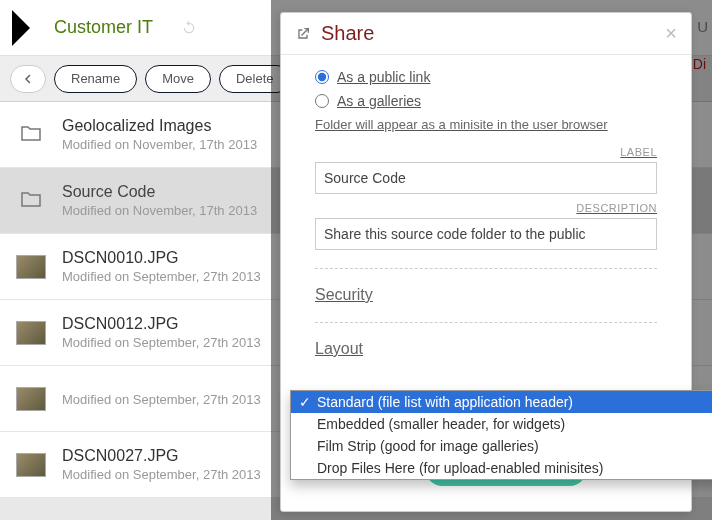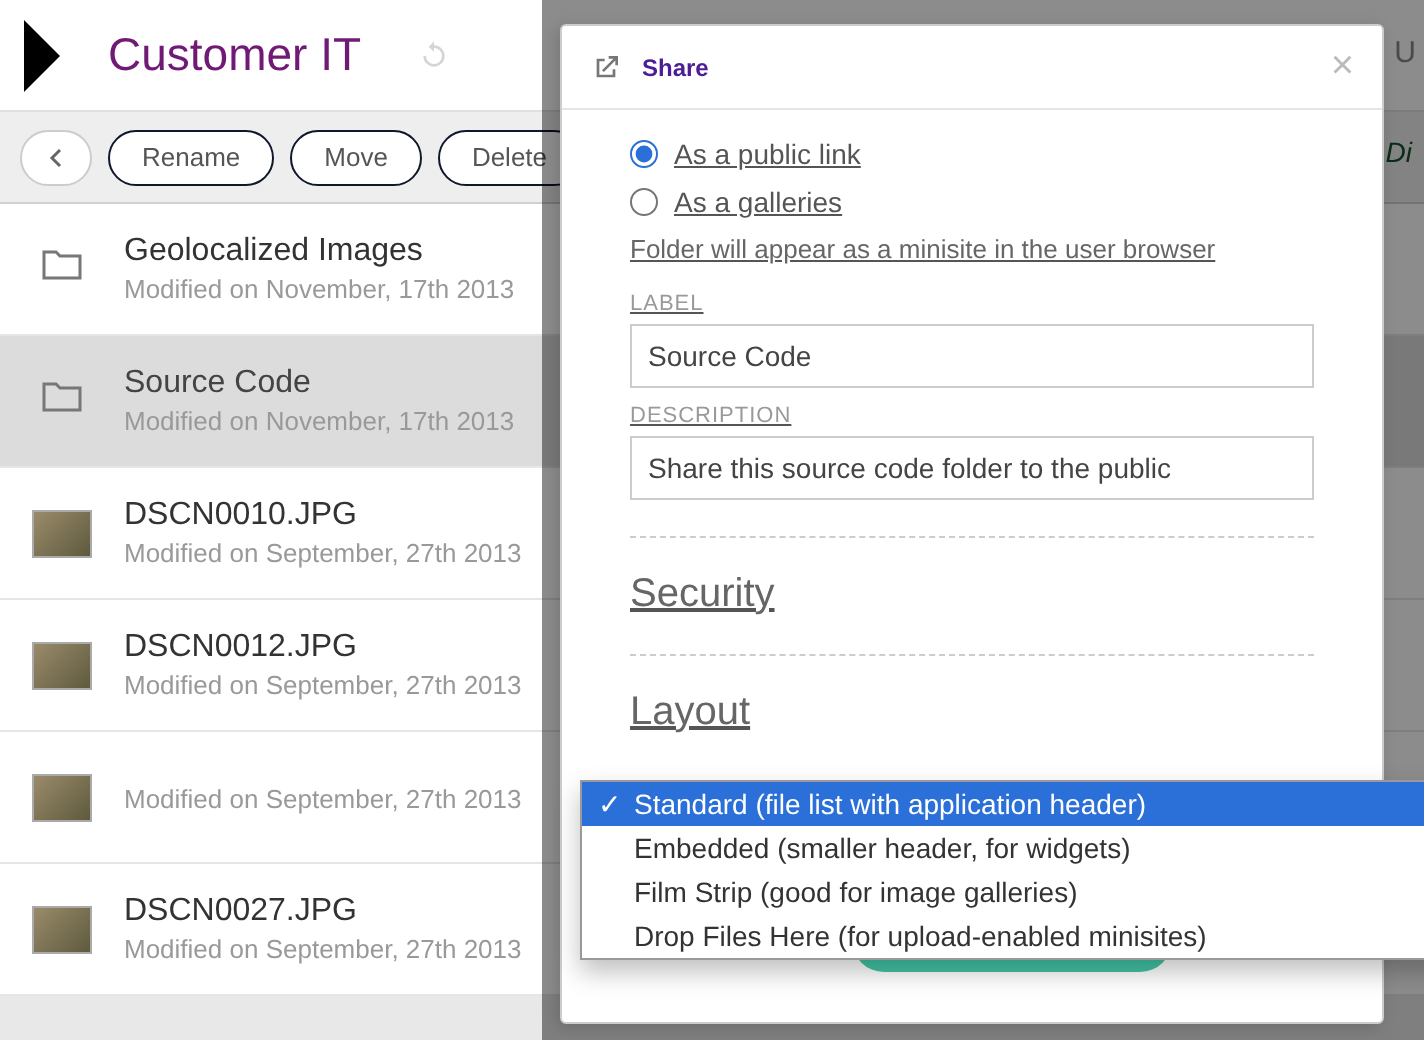--- a/index.html
+++ b/index.html
@@ -2,55 +2,55 @@
 <html><head>
 <meta charset="utf-8">
 <style>
   * { box-sizing: border-box; margin: 0; padding: 0; }
   body { font-family: "Helvetica Neue", Arial, sans-serif; width: 712px; height: 520px; overflow: hidden; background: #e8e8e8; position: relative; color: #333; }
 
   
   .bg { position: absolute; inset: 0; }
   .crumbbar { height: 56px; background: #fff; display: flex; align-items: center; padding: 0 12px; border-bottom: 1px solid #e0e0e0; }
   .crumb-arrow { width: 0; height: 0; border-top: 18px solid transparent; border-bottom: 18px solid transparent; border-left: 18px solid #000; margin-right: 24px; }
-  .crumb-label { color: #701a75; font-size: 23px; font-weight: 300; }
+  .crumb-label { color: #4d7c0f; font-size: 18px; font-weight: 300; }
   .refresh-icon { margin-left: 28px; width: 16px; height: 16px; opacity: .35; }
   .up-text { position: absolute; right: 4px; top: 18px; color: #888; font-size: 15px; }
 
   .toolbar { height: 46px; display: flex; align-items: center; gap: 8px; padding: 0 10px; background: #eee; border-bottom: 1px solid #d0d0d0; }
   .back-btn { width: 36px; height: 28px; background: #fff; border: 1px solid #ccc; border-radius: 14px; display: flex; align-items: center; justify-content: center; font-size: 13px; color: #666;}
   .pill { height: 28px; padding: 0 16px; background: #fff; border: 1px solid #0f172a; border-radius: 14px; display: flex; align-items: center; font-size: 13px; color: #555; }
-  .dis-text { position:absolute; right: 6px; top: 68px; color:#14532d; font-size:14px;font-style:italic; }
+  .dis-text { position:absolute; right: 6px; top: 56px; color:#b91c1c; font-size:14px; }
 
   .list { }
   .row { display: flex; align-items: center; gap: 16px; padding: 10px 16px; height: 66px; border-bottom: 1px solid #e6e6e6; background: #fff; }
   .row.sel { background: #dcdcdc; }
   .folder-icon { width: 30px; height: 24px; }
   .thumb { width: 30px; height: 24px; background: linear-gradient(135deg,#9a8b6a,#5e5a3e); border:1px solid #aaa; }
   .row-title { font-size: 16px; color: #333; font-weight: 400; }
   .row.sel .row-title { color: #444; }
   .row-sub { font-size: 13px; color: #999; margin-top: 2px; }
 
   
   .overlay { position: absolute; left: 271px; top: 0; width: 441px; height: 100%; background: rgba(0,0,0,0.45); }
 
   
   .modal { position: absolute; left: 280px; top: 12px; width: 412px; height: 500px; background: #fff; border: 1px solid #ccc; border-radius: 3px; box-shadow: -2px 2px 8px rgba(0,0,0,0.15);}
   .modal-hd { height: 42px; display: flex; align-items: center; padding: 0 14px; border-bottom: 1px solid #e5e5e5; }
   .share-icon { width: 16px; height: 16px; margin-right: 10px; }
-  .modal-title { font-size: 12px; color: #4c1d95; flex: 1; font-weight: 700;}
+  .modal-title { font-size: 20px; color: #7f1d1d; flex: 1; font-weight: 400;}
   .close-x { font-size: 20px; color: #bbb; cursor: pointer; }
   .modal-body { padding: 14px 34px; font-size: 14px; color: #555; text-decoration: underline; }
   .radio-row { display: flex; align-items: center; gap: 8px; margin-bottom: 8px; }
   .radio-row input { width: 14px; height: 14px; accent-color:#2b6fd8;}
   .help-text { font-size: 13px; color: #666; margin: 6px 0 14px 0; }
-  .field-label { font-size: 11px; letter-spacing: .5px; color: #999; margin-bottom: 4px; margin-top: 8px; }
+  .field-label { font-size: 11px; letter-spacing: .5px; color: #999; margin-bottom: 4px; margin-top: 8px; text-align: right; }
   .text-input { width: 100%; height: 32px; border: 1px solid #ccc; padding: 0 8px; font-size: 14px; color: #444; }
   .dashed { border: none; border-top: 1px dashed #ccc; margin: 18px 0 12px 0; }
-  .section-h { font-size: 20px; color: #666; font-weight: 300; margin-bottom: 6px; margin-top: 17px; }
+  .section-h { font-size: 16px; color: #666; font-weight: 300; margin-bottom: 6px; margin-top: 17px; }
 
   
   .dropdown { position: absolute; left: 290px; top: 390px; width: 438px; background: #fff; border: 1px solid #999; box-shadow: 0 6px 12px rgba(0,0,0,0.25); font-size: 14px; }
   .dd-item { padding: 3px 8px 3px 26px; position: relative; }
   .dd-item.sel { background: #2b6fd8; color: #fff; }
   .dd-item.sel::before { content: "✓"; position: absolute; left: 8px; }
   .gen-btn { position:absolute; left: 426px; top: 454px; width: 160px; height: 32px; background:#42c6a6; border-radius: 16px;}
   
 </style>
 </head>

